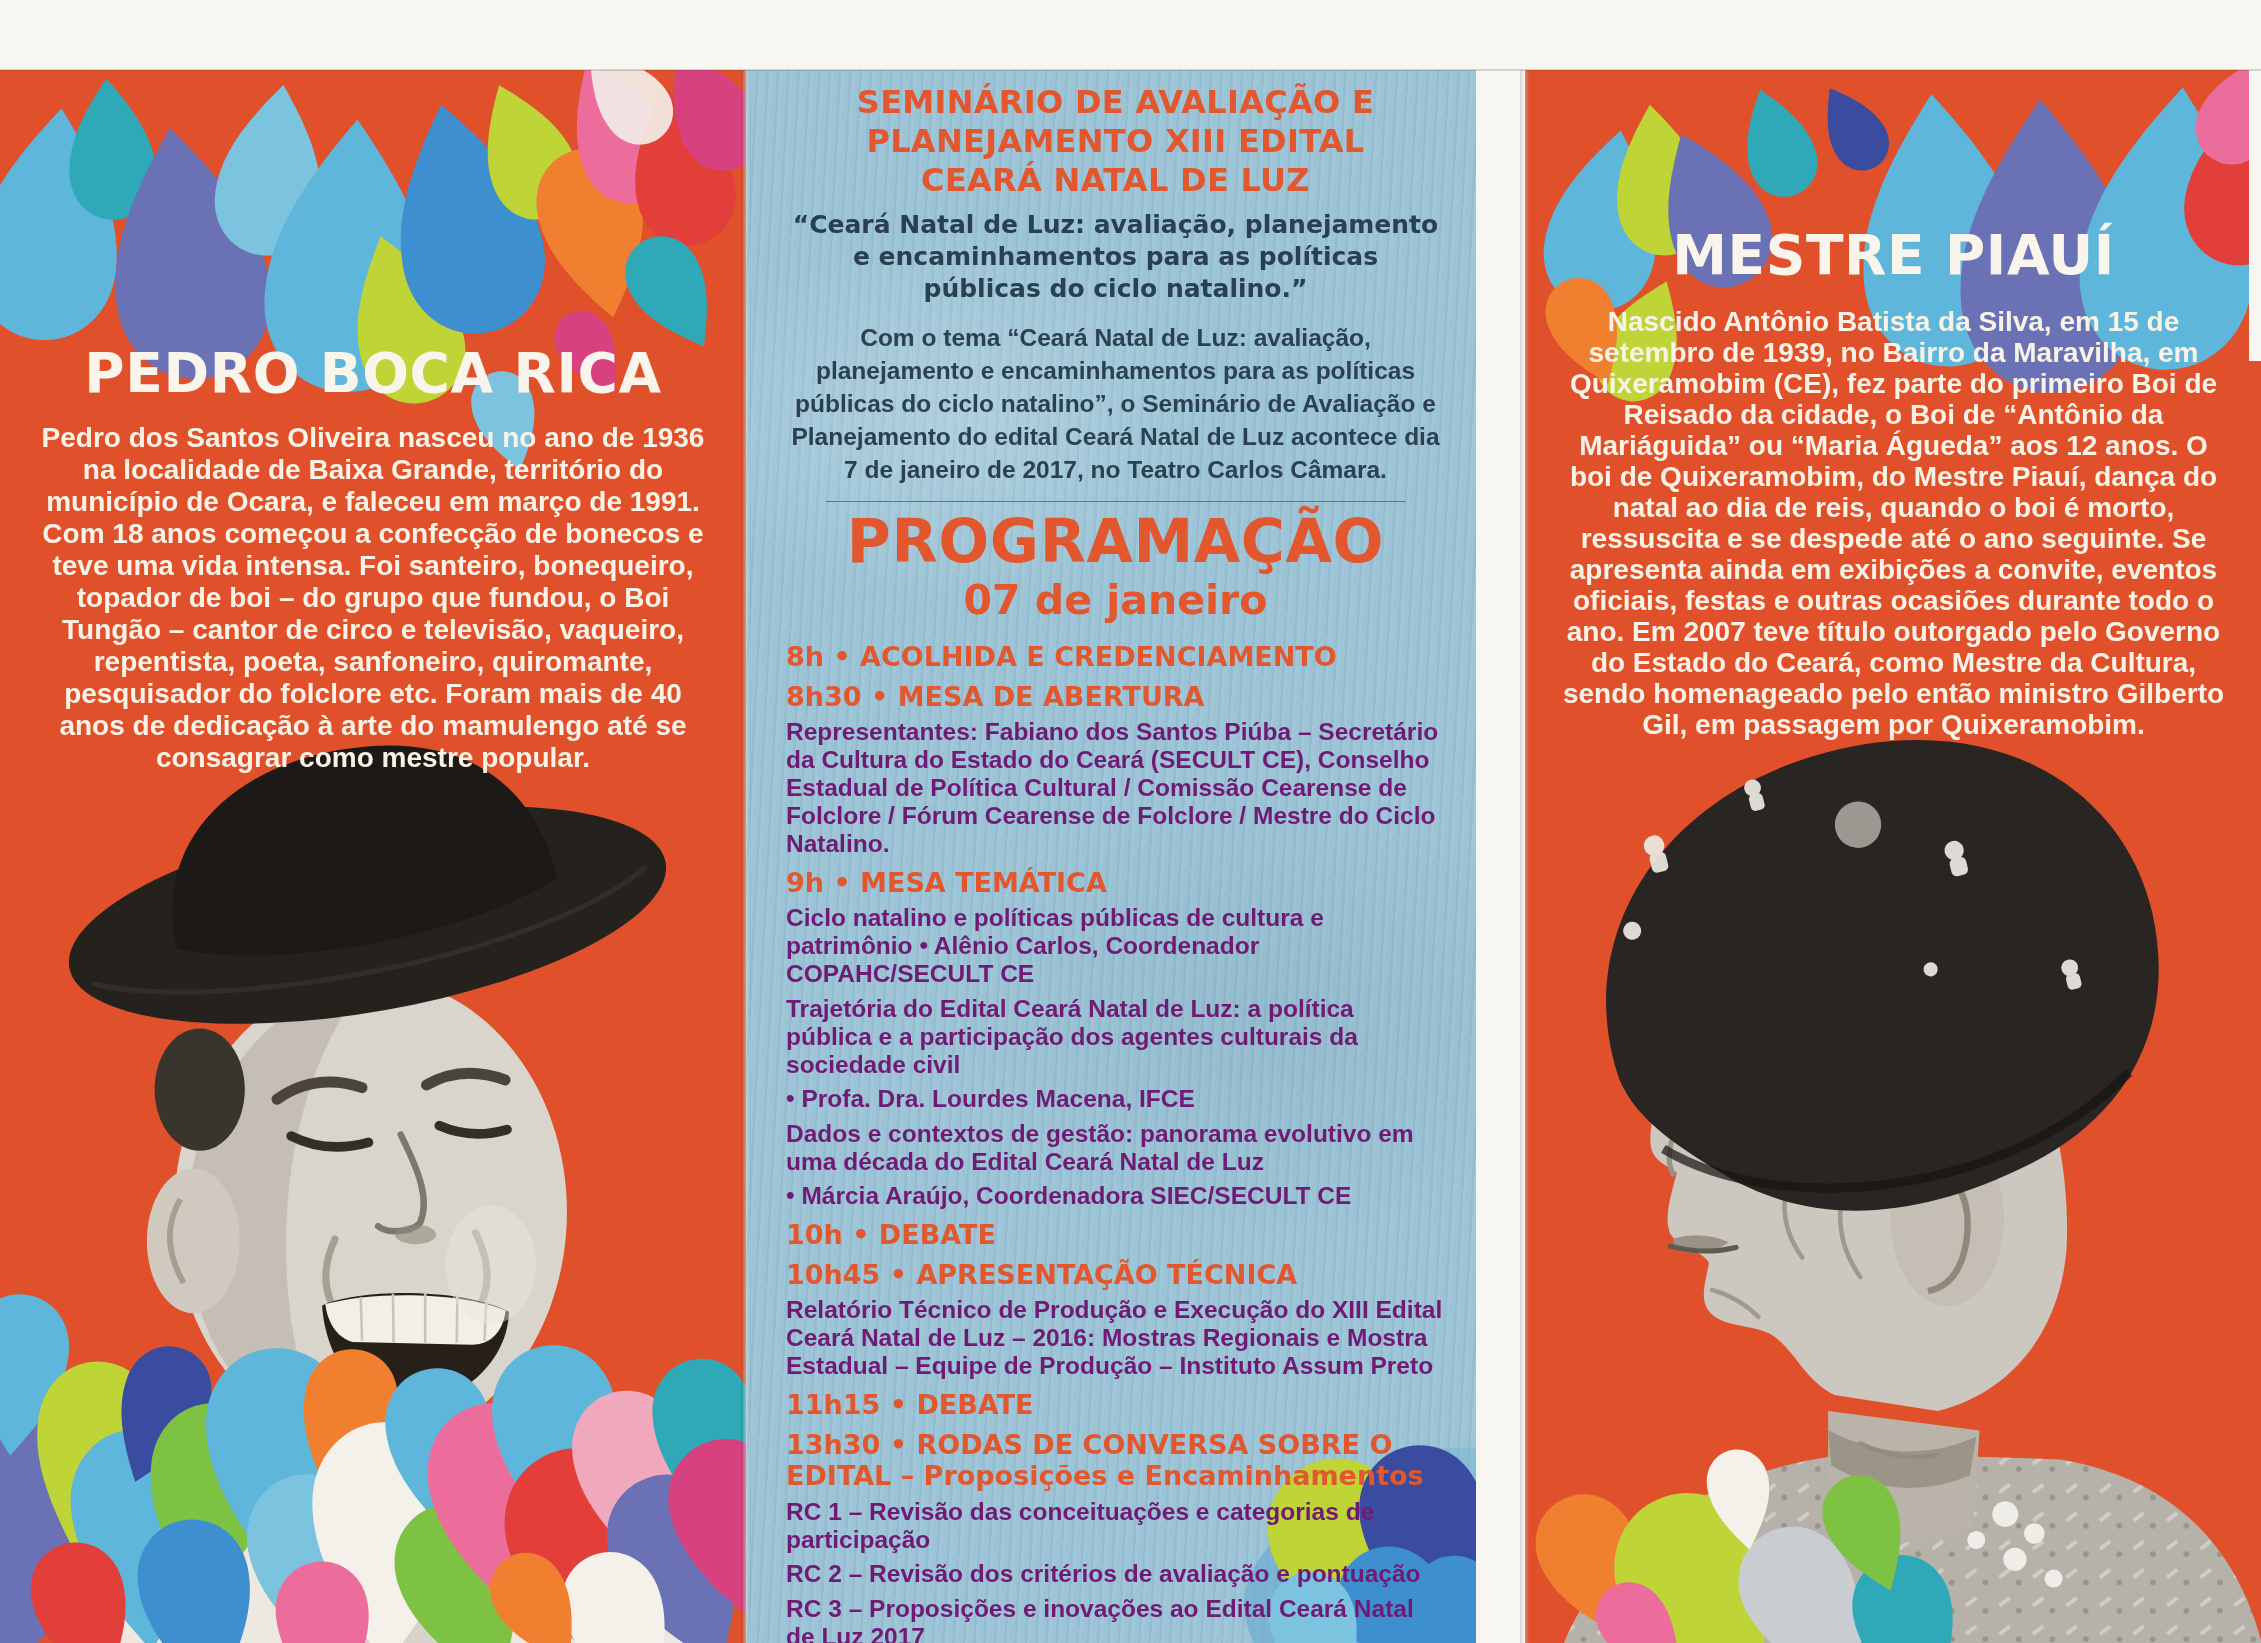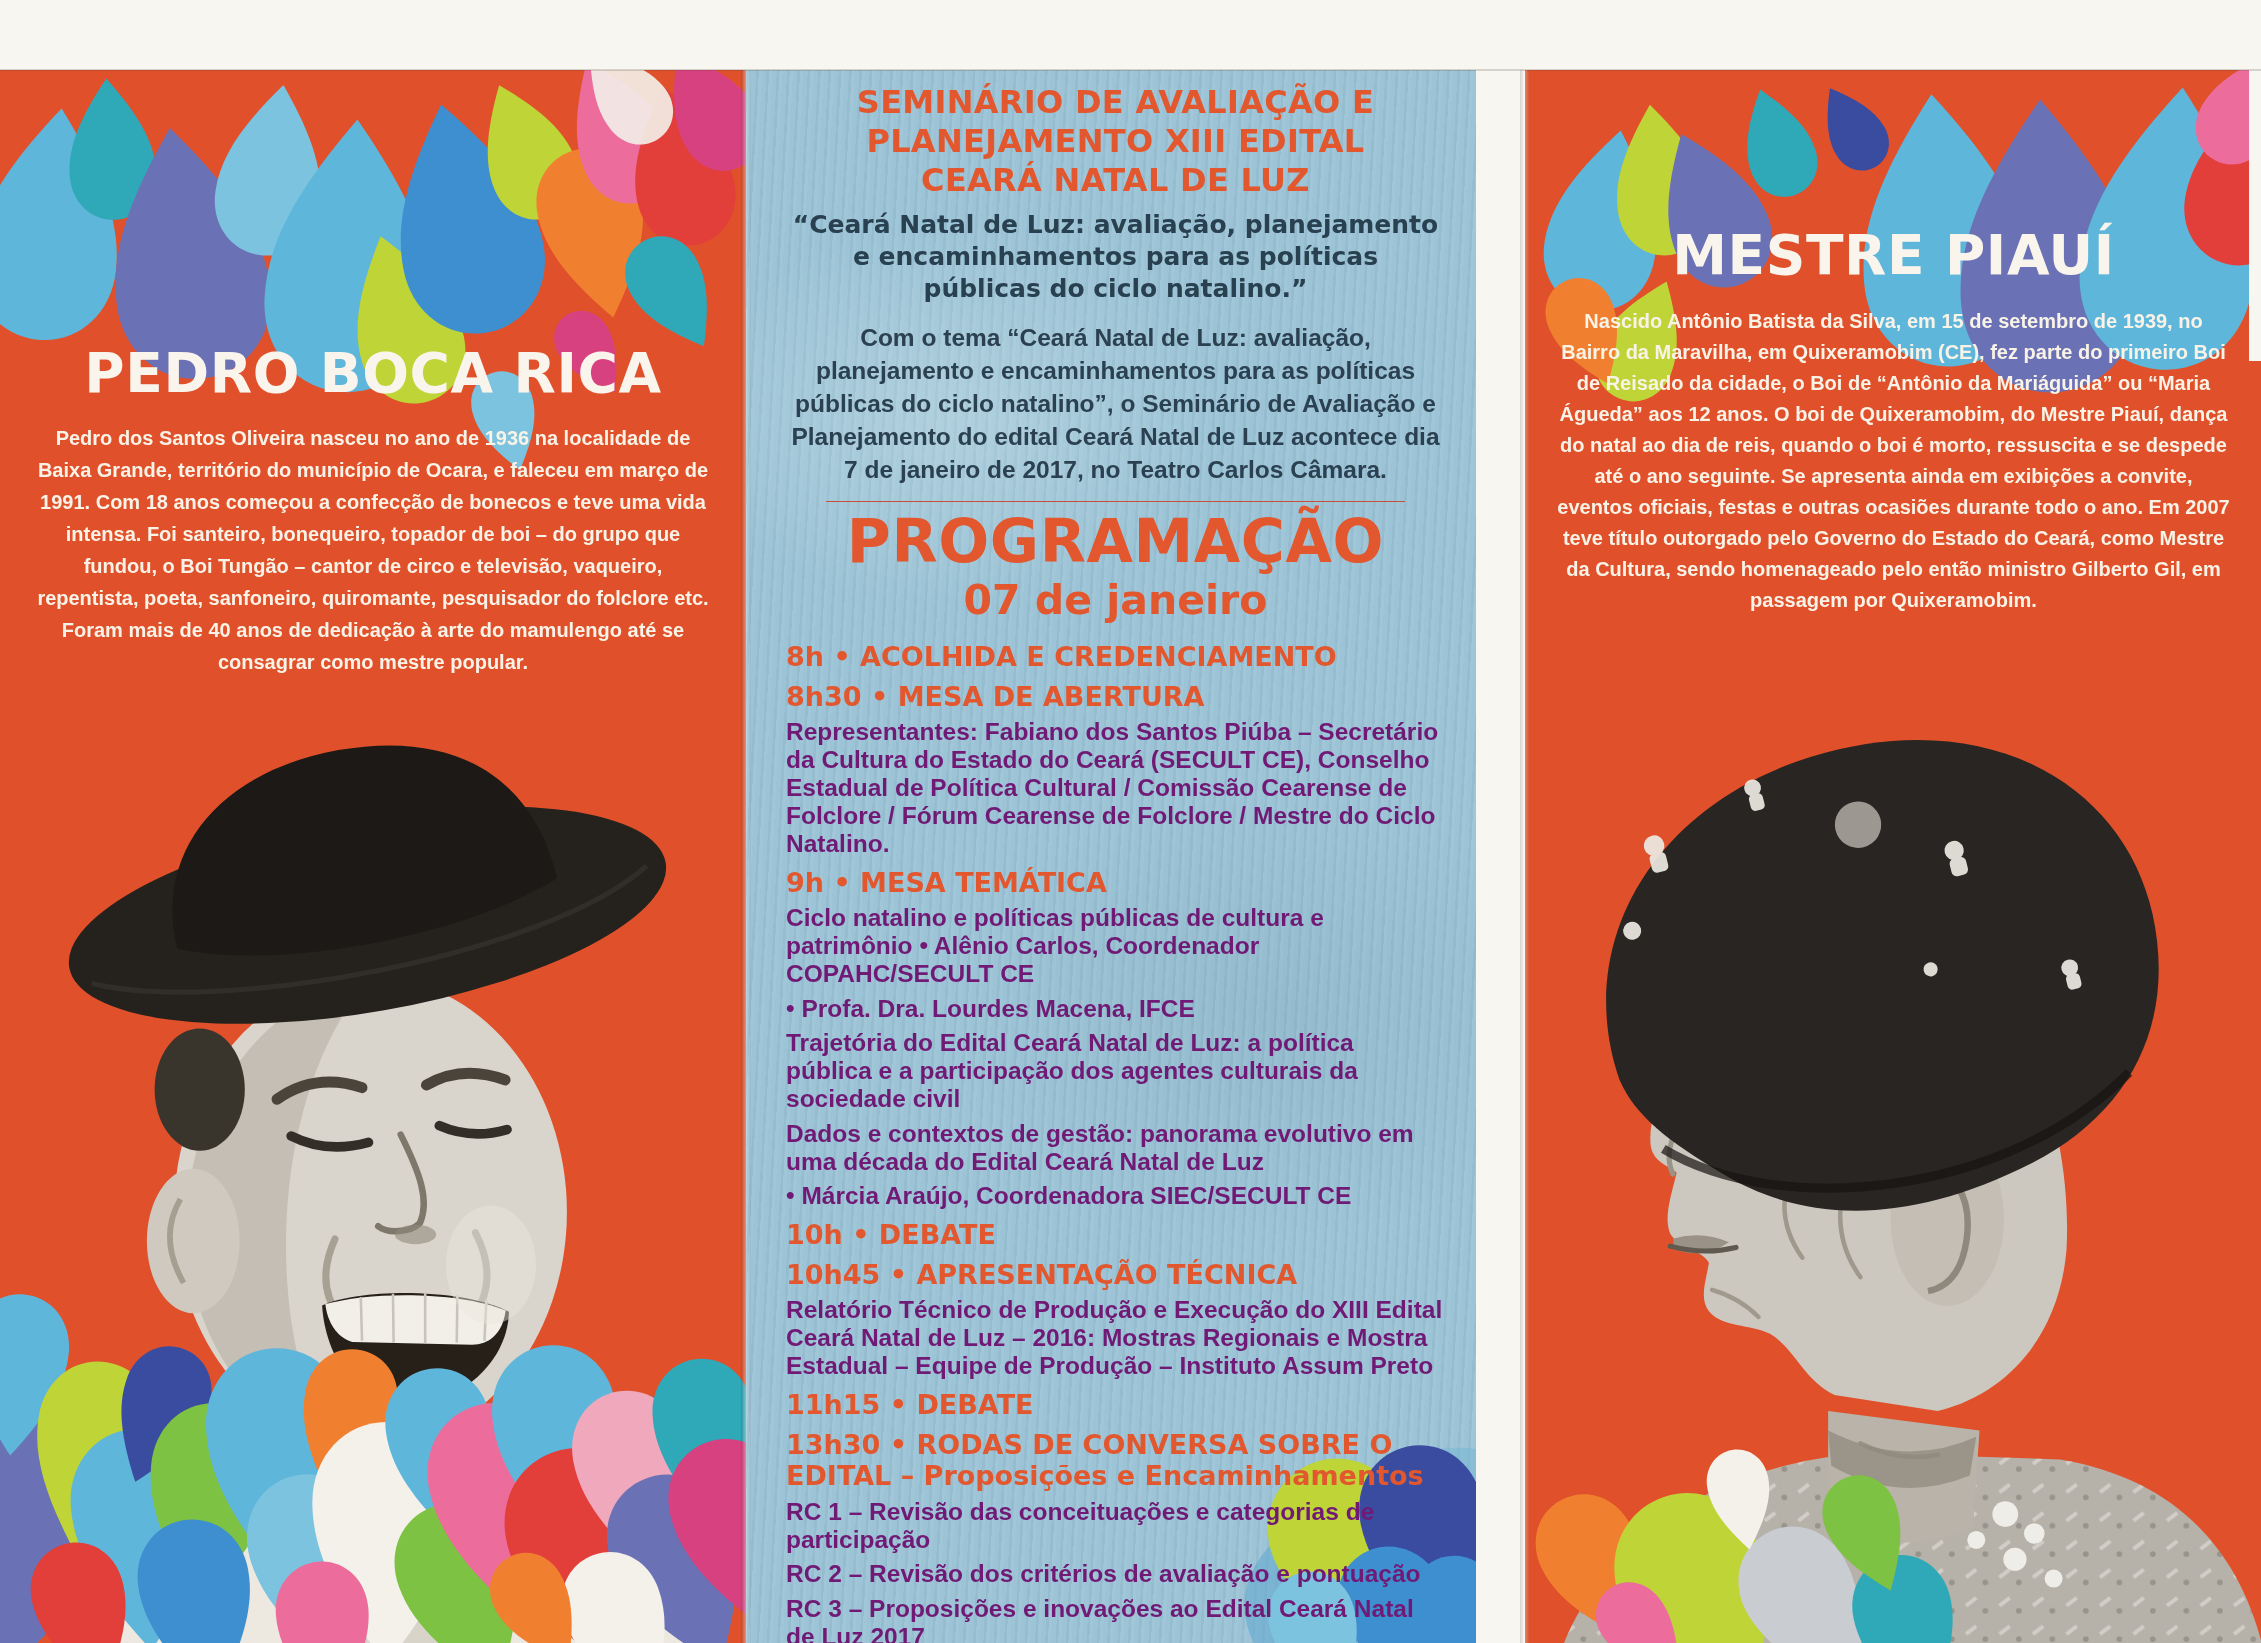--- a/index.html
+++ b/index.html
@@ -28,21 +28,21 @@
   .deco.bl{left:0;bottom:0;width:746px;height:412px;}
   .deco.bc{right:0;bottom:0;width:296px;height:206px;z-index:1;}
   .deco.br{left:0;bottom:0;width:490px;height:219px;z-index:3;}
 
   .big-title{position:relative;z-index:4;margin:7px;color:#F9F5EC;text-align:center;
      font-weight:bold;font-size:55px;line-height:64px;letter-spacing:0.6px;}
   .left .big-title{margin-top:271px;}
   .right .big-title{margin-top:153px;}
   .bio{position:relative;z-index:4;color:#F9F3E7;text-align:center;
      font-family:"Liberation Sans",sans-serif;font-weight:bold;
-     font-size:20px;line-height:32px;margin:17px 34px 0 34px;}
+     font-size:28px;line-height:32px;margin:17px 34px 0 34px;}
   .right .bio{margin:19.3px 30px 0 30px;line-height:31px;}
 
   .center-inner{position:relative;z-index:2;padding:13px 31px 0 40px;}
   .sem-title{margin:0;color:#E2572E;text-align:center;font-weight:bold;
      font-size:32px;line-height:39px;white-space:pre-line;letter-spacing:0.3px;}
   .sem-sub{margin:9px 5.2px 0 5.2px;color:#28404F;text-align:center;font-weight:bold;
      font-size:25px;line-height:32px;}
   .sem-intro{margin:15.5px 3.9px 0 3.9px;color:#2B4050;text-align:center;font-weight:bold;
      font-family:"Liberation Sans",sans-serif;font-size:24.5px;line-height:33px;}
   .divider{border:none;border-top:1.9px solid #C65038;width:88%;margin:15.5px auto 6.4px auto;}
@@ -179,22 +179,22 @@
           <div class="sched-item">
             <div class="sh"><span>8h</span><span> • ACOLHIDA E CREDENCIAMENTO</span></div>
           </div>
           <div class="sched-item">
             <div class="sh"><span>8h30</span><span> • MESA DE ABERTURA</span></div>
             <p class="sb">Representantes: Fabiano dos Santos Piúba – Secretário da Cultura do Estado do Ceará (SECULT CE), Conselho Estadual de Política Cultural / Comissão Cearense de Folclore / Fórum Cearense de Folclore / Mestre do Ciclo Natalino.</p>
           </div>
           <div class="sched-item">
             <div class="sh"><span>9h</span><span> • MESA TEMÁTICA</span></div>
             <p class="sb">Ciclo natalino e políticas públicas de cultura e patrimônio • Alênio Carlos, Coordenador COPAHC/SECULT CE</p>
+            <p class="sb">Trajetória do Edital Ceará Natal de Luz: a política pública e a participação dos agentes culturais da sociedade civil</p>
             <p class="sb">• Profa. Dra. Lourdes Macena, IFCE</p>
-            <p class="sb">Trajetória do Edital Ceará Natal de Luz: a política pública e a participação dos agentes culturais da sociedade civil</p>
             <p class="sb">Dados e contextos de gestão: panorama evolutivo em uma década do Edital Ceará Natal de Luz</p>
             <p class="sb">• Márcia Araújo, Coordenadora SIEC/SECULT CE</p>
           </div>
           <div class="sched-item">
             <div class="sh"><span>10h</span><span> • DEBATE</span></div>
           </div>
           <div class="sched-item">
             <div class="sh"><span>10h45</span><span> • APRESENTAÇÃO TÉCNICA</span></div>
             <p class="sb">Relatório Técnico de Produção e Execução do XIII Edital Ceará Natal de Luz – 2016: Mostras Regionais e Mostra Estadual – Equipe de Produção – Instituto Assum Preto</p>
           </div>

